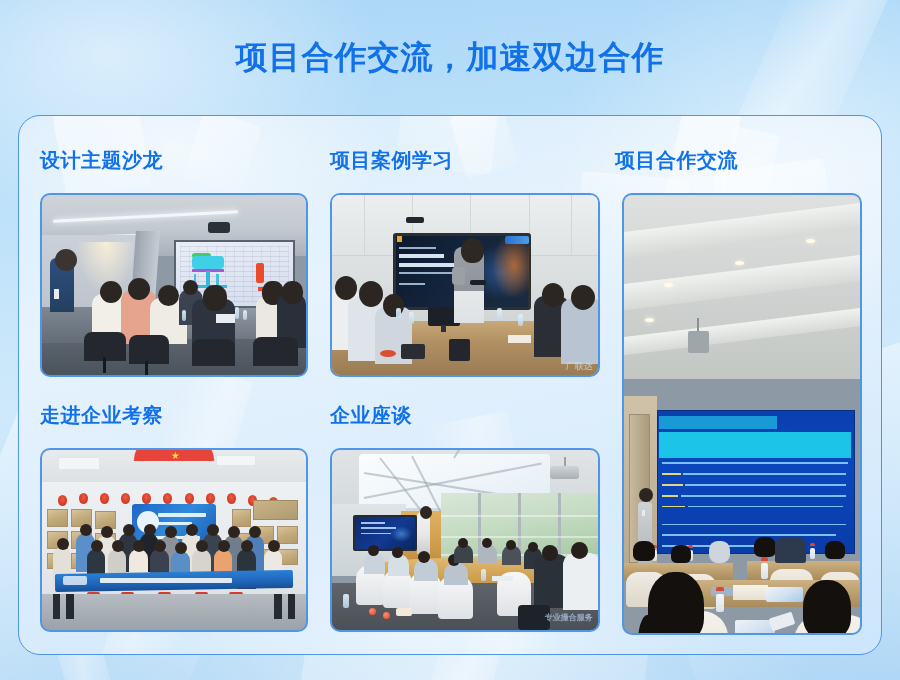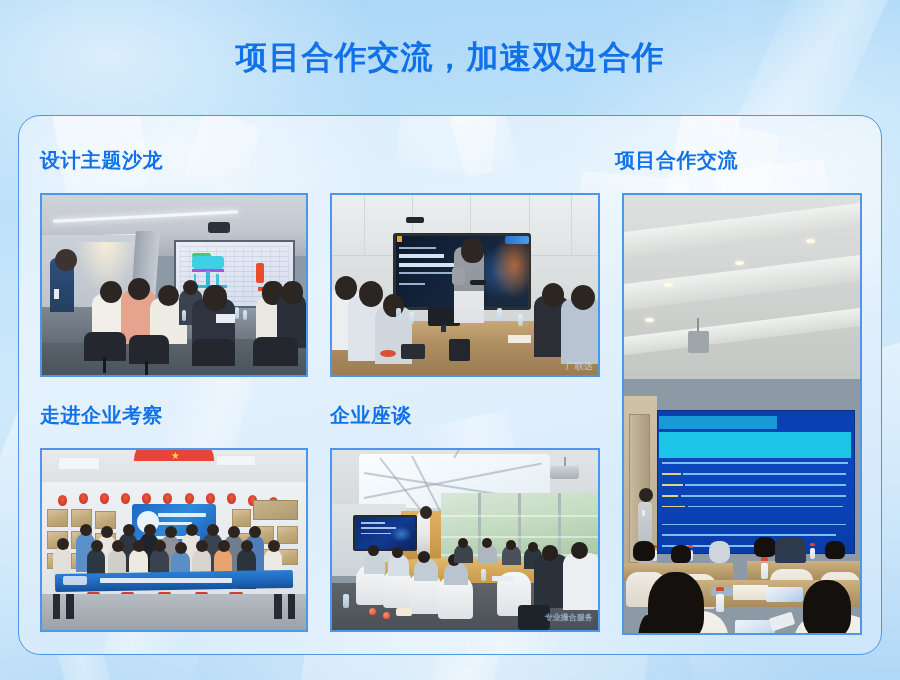--- a/index.html
+++ b/index.html
@@ -103,21 +103,21 @@
     color: #1071e8;
     letter-spacing: 0.5px;
     z-index: 5;
     white-space: nowrap;
     font-family: Liberation Serif, serif;
   }
 
   .photo {
     position: absolute;
     border: 2px solid #4f95e8;
-    border-radius: 0;
+    border-radius: 10px;
     overflow: hidden;
     z-index: 5;
     background: #8d9aa6;
   }
   .photo-inner { position: absolute; inset: 0; overflow: hidden; }
 
   
   .px { position: absolute; }
 
   
@@ -278,20 +278,21 @@
       </div>
     <div class="cube cube-e">
         <div class="face f1"></div>
       </div>
     <div class="card-streak c1"></div>
     <div class="card-streak c2"></div>
     <div class="card-streak c3"></div>
   </div>
 
   <div class="section-title" style="left:40px; top:147px;">设计主题沙龙</div>
+  <div class="section-title" style="left:330px; top:147px;">项目案例学习</div>
   <div class="section-title" style="left:615px; top:147px;">项目合作交流</div>
   <div class="section-title" style="left:40px; top:402px;">走进企业考察</div>
   <div class="section-title" style="left:330px; top:402px;">企业座谈</div>
 
   <div class="photo" style="left:40px; top:193px; width:268px; height:184px;">
     <div class="photo-inner">
       <div class="px p1-ceiling"></div>
       <div class="px p1-strip"></div>
       <div class="px p1-strip2"></div>
       <div class="px p1-wall"></div>

